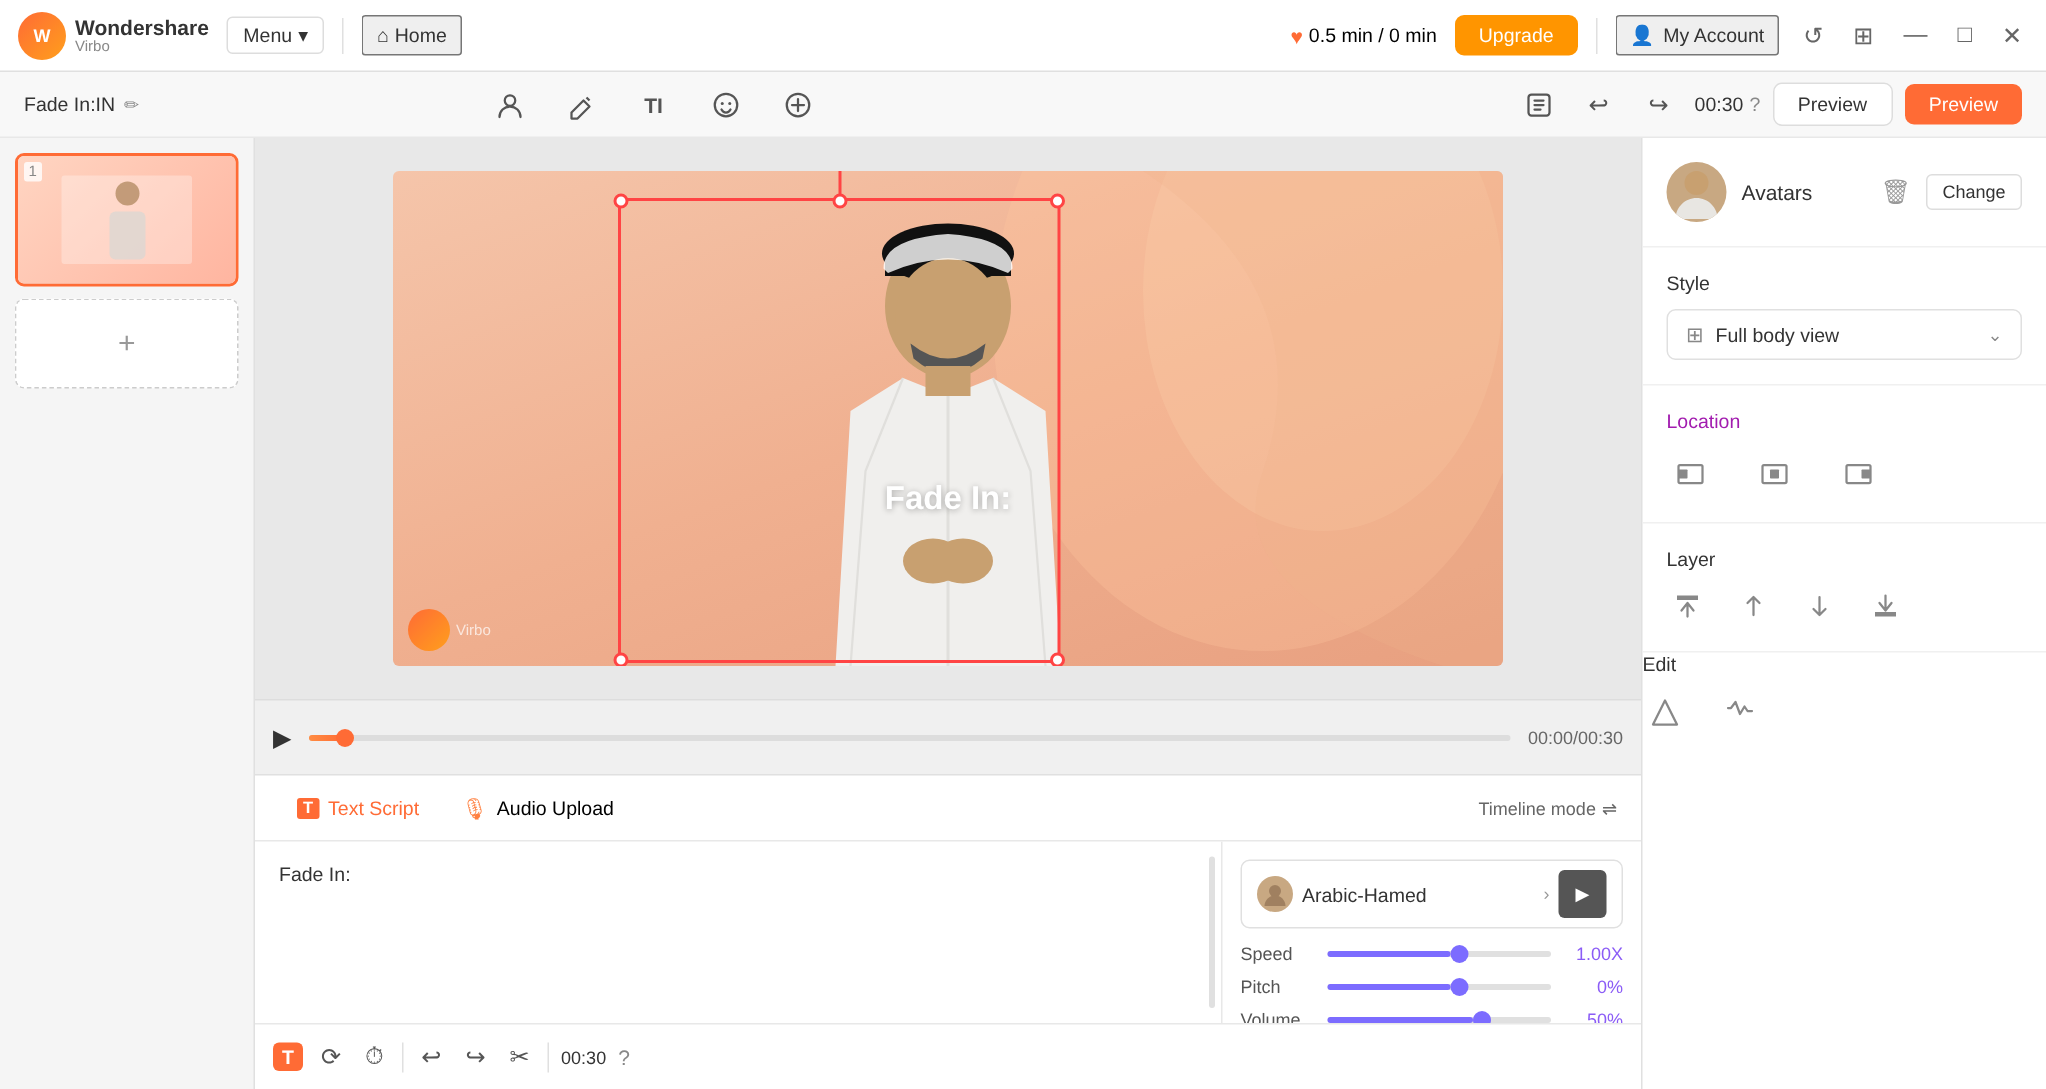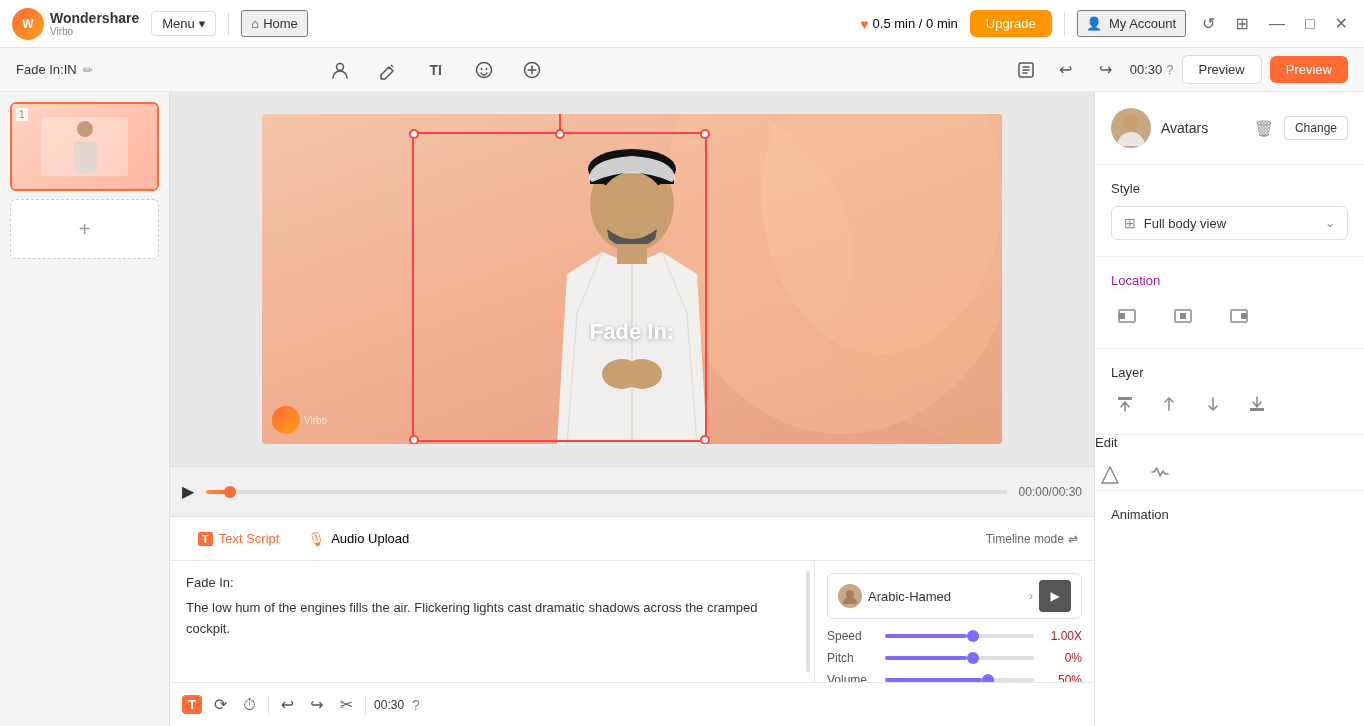--- a/index.html
+++ b/index.html
@@ -92,21 +92,21 @@
     .voice-avatar { width: 24px; height: 24px; border-radius: 50%; background: #c8a882; display: flex; align-items: center; justify-content: center; font-size: 10px; overflow: hidden; }
     .voice-name { font-size: 13px; color: #333; flex: 1; }
     .voice-arrow { color: #999; font-size: 12px; }
     .play-voice-btn { background: #555; border: none; border-radius: 4px; width: 32px; height: 32px; display: flex; align-items: center; justify-content: center; cursor: pointer; color: white; font-size: 12px; }
     .slider-group { display: flex; flex-direction: column; gap: 8px; }
     .slider-row { display: flex; align-items: center; gap: 8px; }
     .slider-label { font-size: 12px; color: #555; width: 50px; }
     .slider-track { flex: 1; height: 4px; background: #e0e0e0; border-radius: 2px; position: relative; }
     .slider-fill { height: 100%; background: #7c6cff; border-radius: 2px; }
     .slider-thumb { position: absolute; top: 50%; transform: translateY(-50%); width: 12px; height: 12px; background: #7c6cff; border-radius: 50%; }
-    .slider-value { font-size: 12px; color: #b91c1c; width: 40px; text-align: right; }
+    .slider-value { font-size: 12px; color: #8b5cf6; width: 40px; text-align: right; }
     .bottom-toolbar { height: 44px; border-top: 1px solid #e8e8e8; display: flex; align-items: center; padding: 0 12px; gap: 8px; }
     .bt-icon { background: none; border: none; cursor: pointer; color: #555; font-size: 16px; padding: 4px; display: flex; align-items: center; }
     .bt-divider { width: 1px; height: 20px; background: #e0e0e0; }
     .bt-time { font-size: 12px; color: #333; }
     .bt-help { color: #888; cursor: pointer; font-size: 14px; }
 
     
     .right-panel { width: 270px; background: white; border-left: 1px solid #e0e0e0; overflow-y: auto; flex-shrink: 0; }
     .rp-section { padding: 16px; border-bottom: 1px solid #f0f0f0; }
     .avatar-row { display: flex; align-items: center; gap: 10px; }
@@ -334,21 +334,20 @@
         <div class="timeline-mode">
           <span>Timeline mode</span>
           <span>⇌</span>
         </div>
       </div>
       <div class="bottom-content">
 
         <div class="script-area">
           <div class="script-text">
             <div style="margin-bottom:4px;">Fade In:</div>
-            <div>The low hum of the engines fills the air. Flickering lights cast dramatic shadows across the cramped cockpit.</div>
           </div>
           <div class="script-scroll"></div>
         </div>
 
         <div class="audio-panel">
           <div class="voice-selector">
             <div class="voice-avatar">
               <svg width="20" height="20" viewBox="0 0 20 20" fill="none">
                 <circle cx="10" cy="8" r="4" fill="#a08060"></circle>
                 <path d="M3 18c0-3.866 3.134-7 7-7s7 3.134 7 7" fill="#a08060"></path>
@@ -489,18 +488,15 @@
           </svg>
         </button>
         <button class="edit-btn">
           <svg width="22" height="22" viewBox="0 0 22 22" fill="none">
             <path d="M3 8h2l3-4 3 8 3-5 2 3h3" stroke="#888" stroke-width="1.5" stroke-linecap="round" stroke-linejoin="round"></path>
           </svg>
         </button>
       </div>
     </div>
 
-    <div class="animation-section">
-      <div class="rp-section-title">Animation</div>
-    </div>
   </div>
 
 </div>
 
 </body></html>

